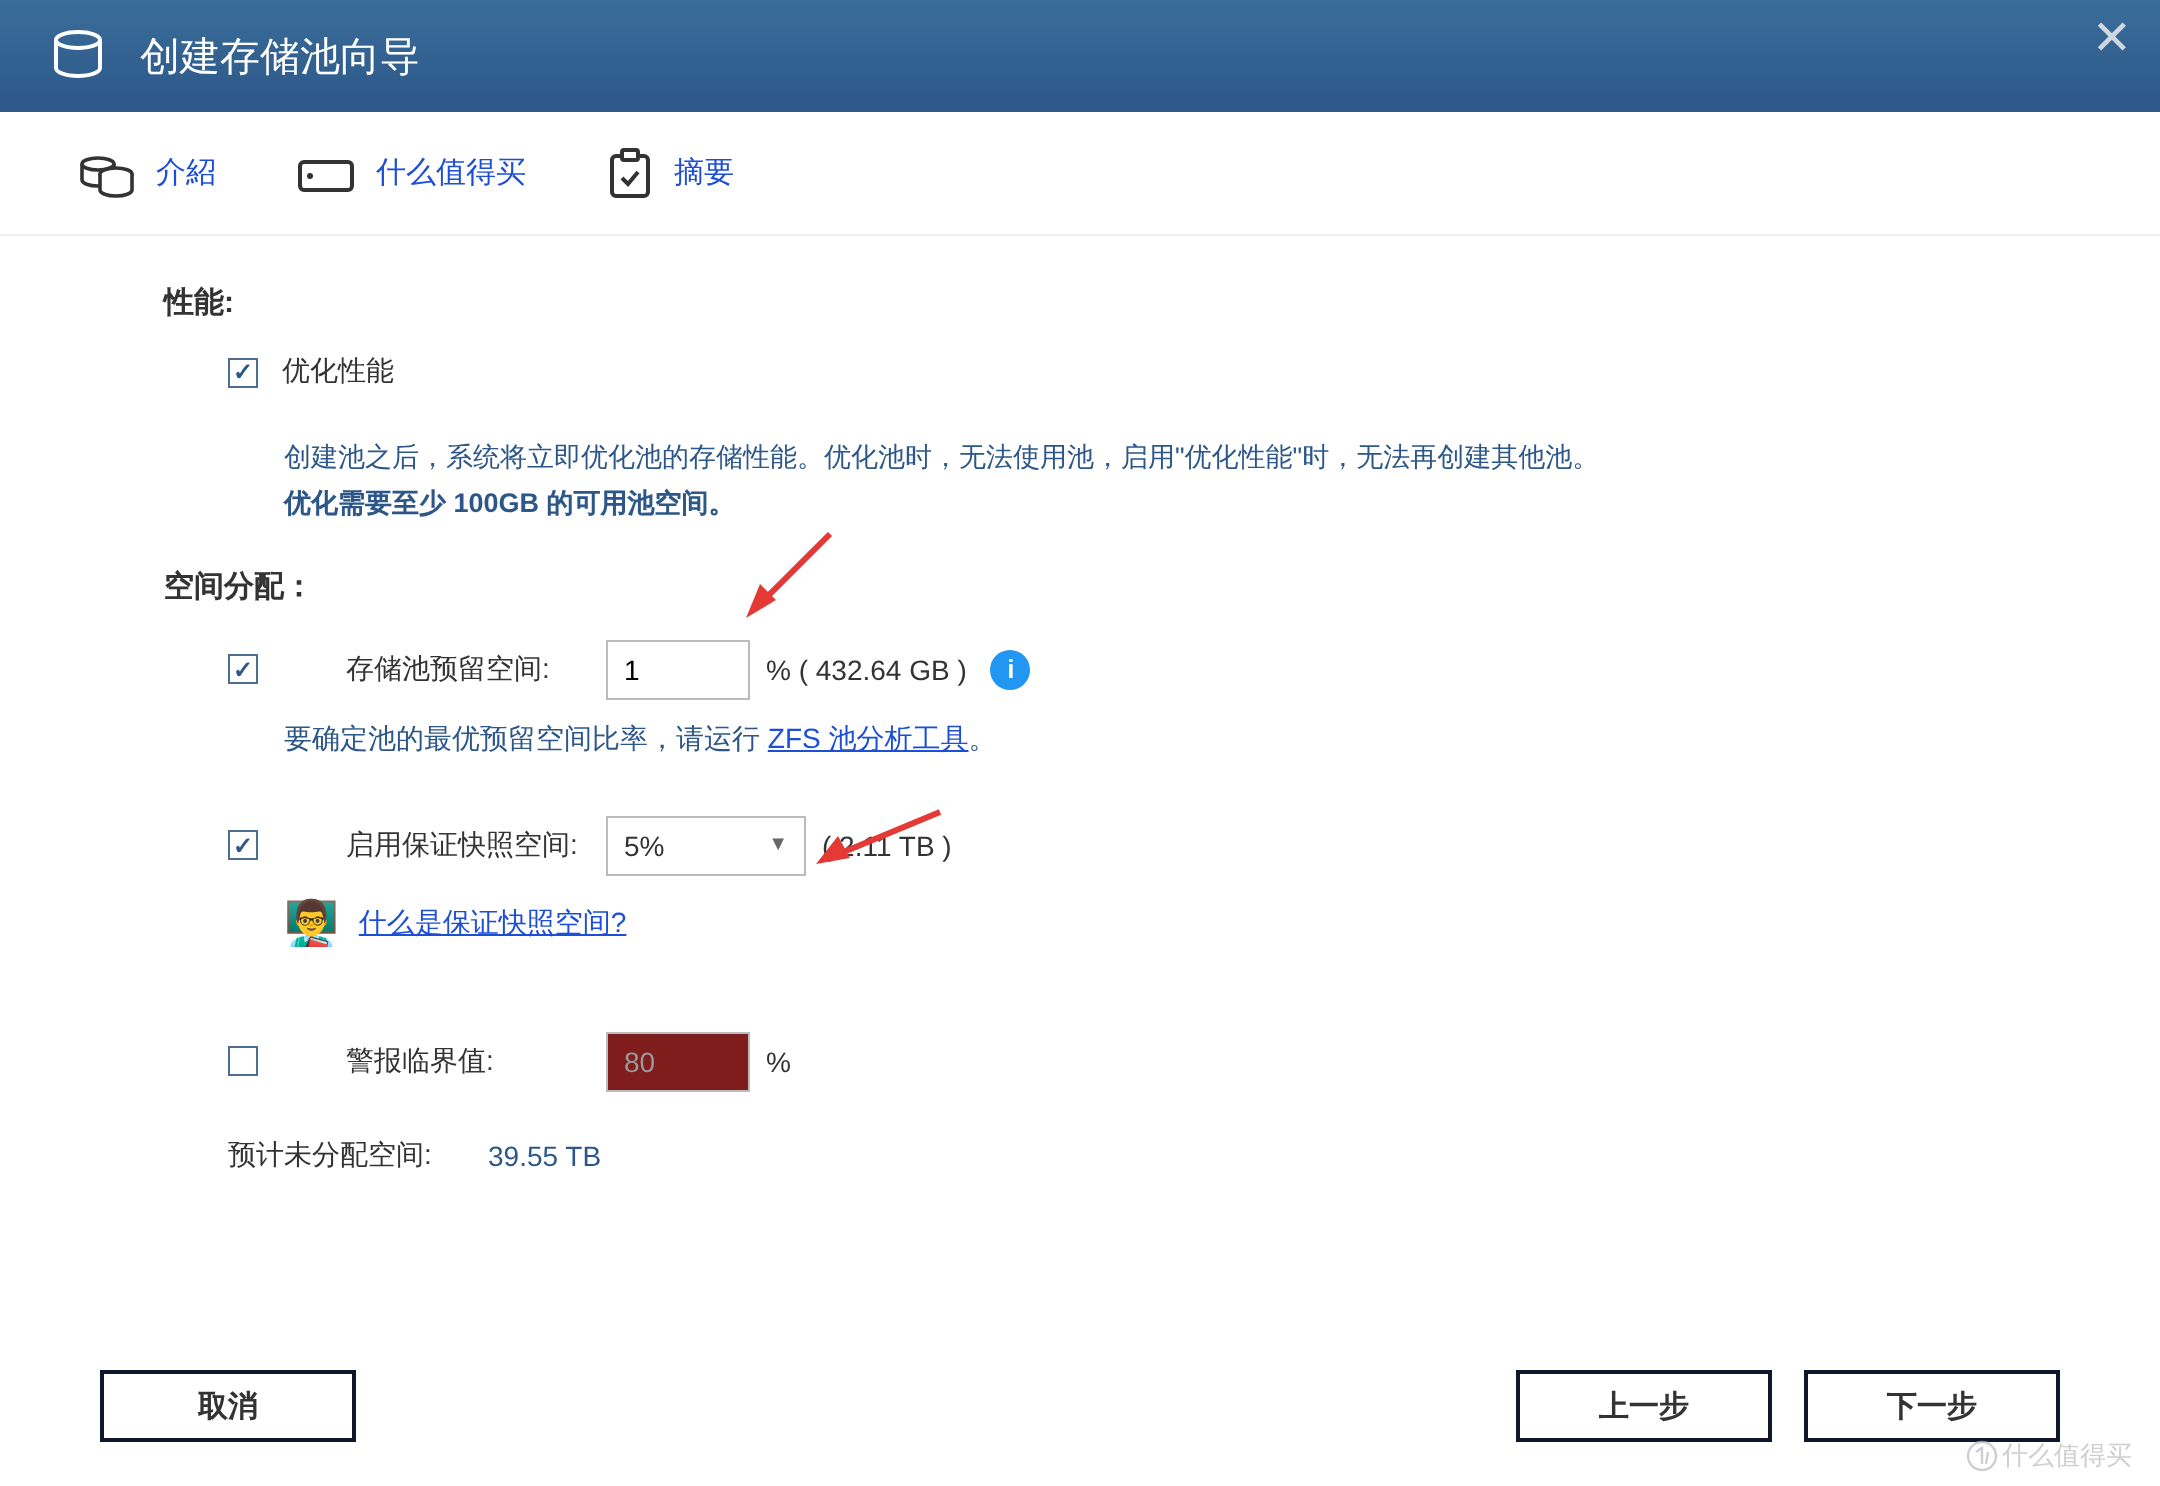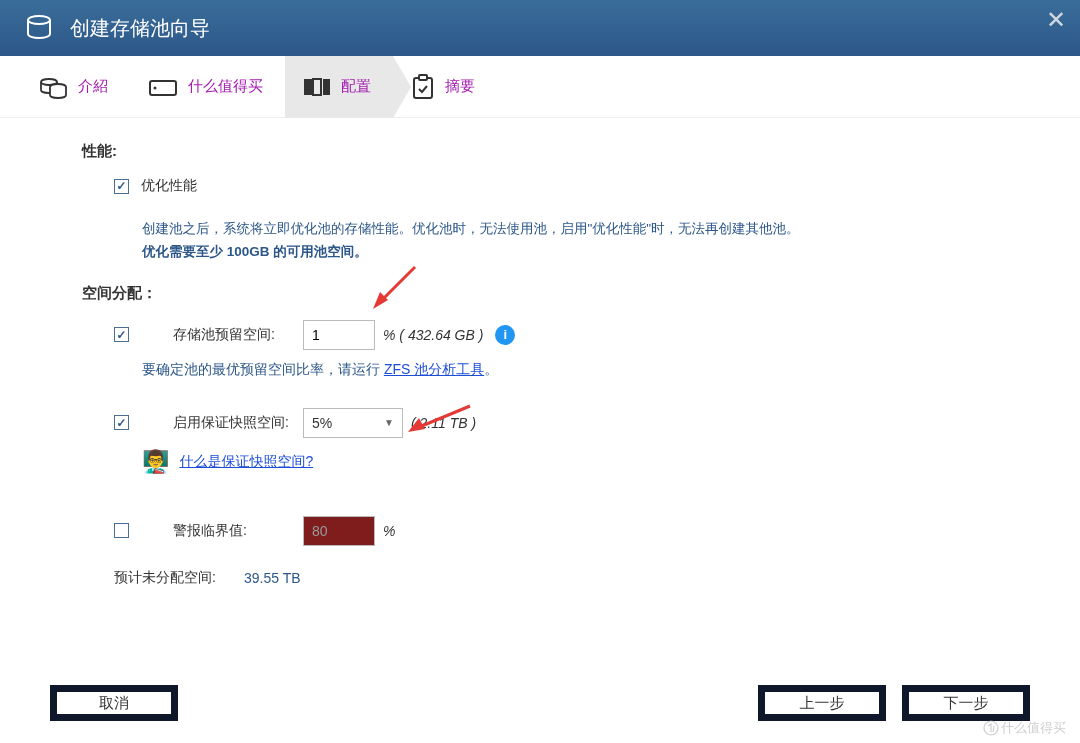--- a/index.html
+++ b/index.html
@@ -46,21 +46,21 @@
       padding: 0 0 0 20px;
       background: #fff;
       border-bottom: 1px solid #eee;
     }
     .step {
       display: flex;
       align-items: center;
       padding: 0 22px 0 18px;
       height: 62px;
       position: relative;
-      color: #a21caf;
+      color: #1d4ed8;
       cursor: pointer;
     }
     .step svg { flex-shrink: 0; }
     .step-label { margin-left: 10px; font-size: 15px; }
     .step.active {
       background: #e8e8e8;
     }
     .step.active::after {
       content: '';
       position: absolute;
@@ -122,21 +122,21 @@
     .field-label { width: 130px; margin-left: 32px; }
     .text-input {
       width: 72px;
       height: 30px;
       border: 1px solid #bbb;
       padding: 0 8px;
       font-size: 14px;
       background: #fff;
     }
     .text-input:disabled { background: #7f1d1d; color: #999; }
-    .unit { margin-left: 8px; font-style: italic; }
+    .unit { margin-left: 8px; }
     .info-icon {
       width: 20px; height: 20px;
       background: #2196f3;
       border-radius: 50%;
       color: #fff;
       display: inline-flex;
       align-items: center;
       justify-content: center;
       font-weight: bold;
       font-size: 13px;
@@ -187,27 +187,28 @@
       position: absolute;
       bottom: 22px;
       left: 0; right: 0;
       padding: 0 50px;
       display: flex;
       justify-content: space-between;
     }
     .btn {
       min-width: 128px;
       height: 36px;
-      border: 7px solid #0f172a;
+      border: 2px solid #0f172a;
       background: #fff;
       display: flex;
       align-items: center;
       justify-content: center;
       cursor: pointer;
       font-size: 15px;
+      font-weight: bold;
     }
     .footer-right { display: flex; gap: 16px; }
     .arrow-red {
       position: absolute;
       pointer-events: none;
     }
     .watermark {
       position: absolute;
       right: 14px;
       bottom: 6px;
@@ -243,28 +244,20 @@
       </svg>
     <span class="step-label">介紹</span>
   </div>
   <div class="step">
     <svg width="30" height="20" viewBox="0 0 30 20">
         <rect x="2" y="4" width="26" height="14" rx="2" fill="none" stroke="#333" stroke-width="2"></rect>
         <circle cx="7" cy="11" r="1.5" fill="#333"></circle>
       </svg>
     <span class="step-label">什么值得买</span>
   </div>
-  <div class="step active">
-    <svg width="28" height="20" viewBox="0 0 28 20">
-        <rect x="1" y="2" width="8" height="16" fill="#333"></rect>
-        <rect x="10" y="2" width="8" height="16" fill="none" stroke="#333" stroke-width="2"></rect>
-        <rect x="20" y="2" width="7" height="16" fill="#333"></rect>
-      </svg>
-    <span class="step-label">配置</span>
-  </div>
   <div class="step">
     <svg width="24" height="26" viewBox="0 0 24 26">
         <rect x="3" y="4" width="18" height="20" rx="2" fill="none" stroke="#333" stroke-width="2"></rect>
         <rect x="8" y="1" width="8" height="5" rx="1" fill="#fff" stroke="#333" stroke-width="2"></rect>
         <path d="M8 15 l3 3 l5 -6" fill="none" stroke="#333" stroke-width="2"></path>
       </svg>
     <span class="step-label">摘要</span>
   </div>
 </div>
 

